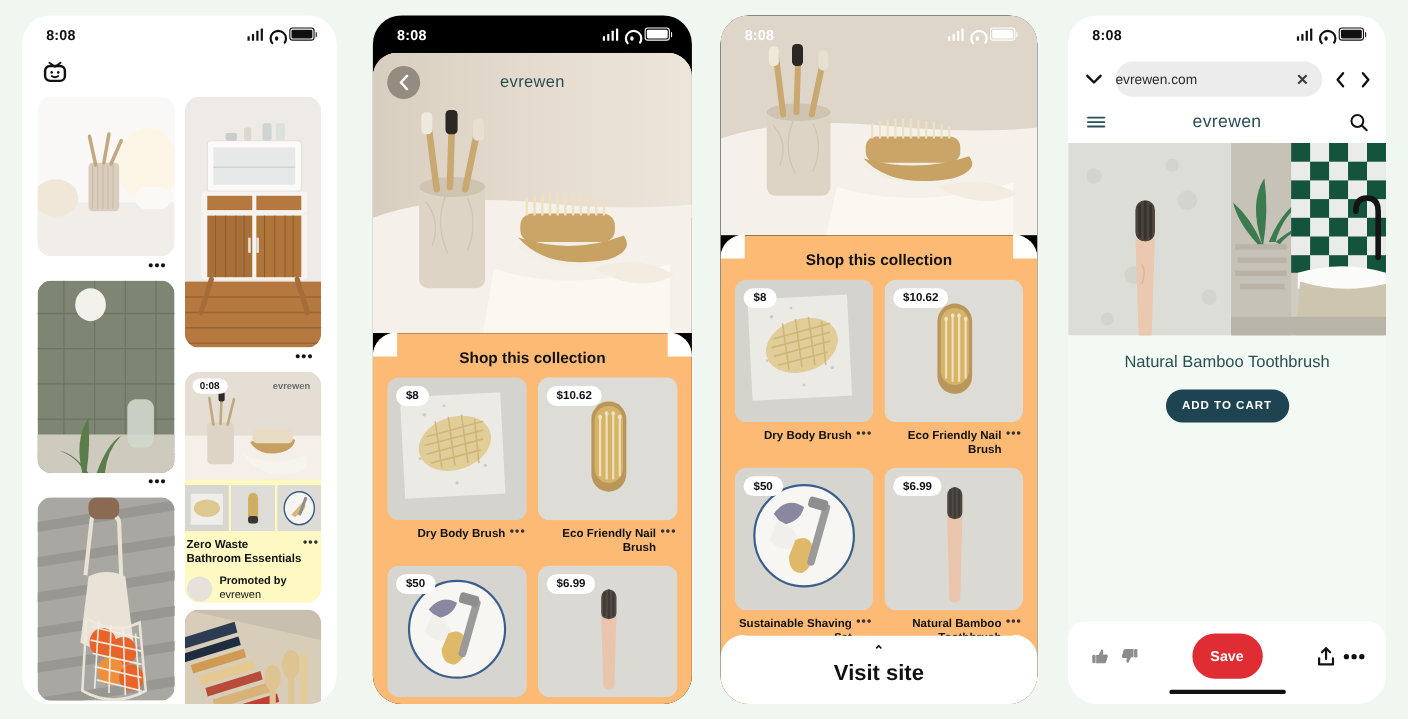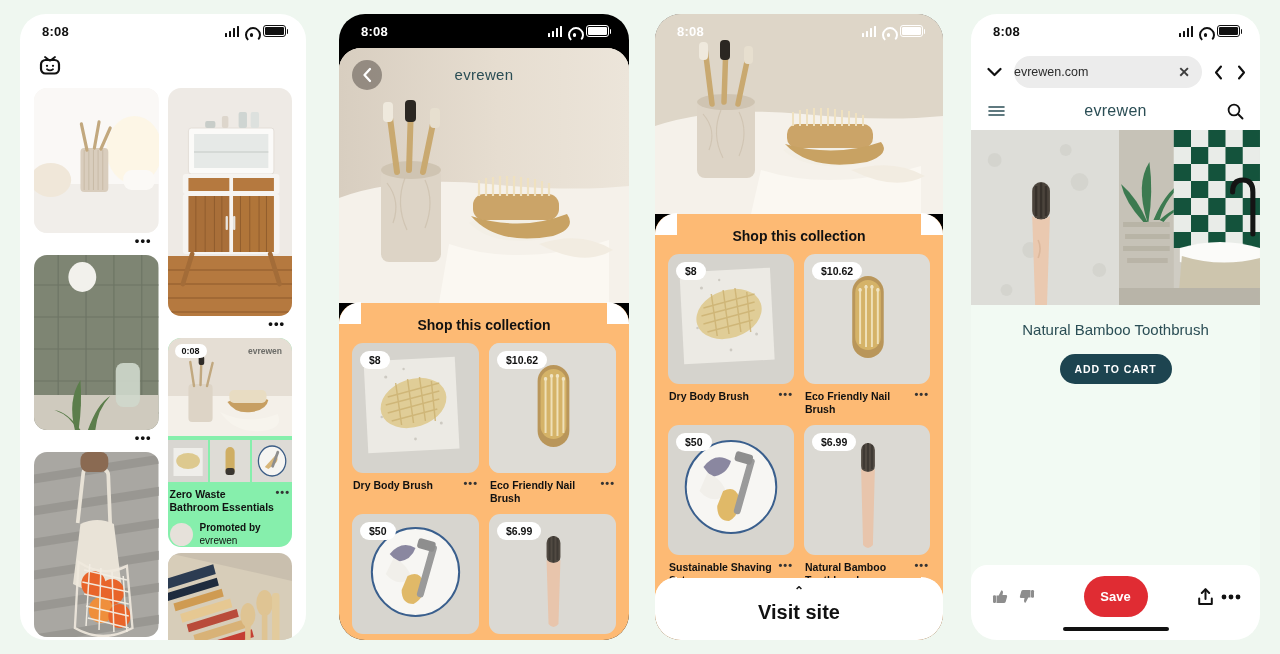--- a/index.html
+++ b/index.html
@@ -45,21 +45,21 @@
   .tabs { display:flex; gap: 30px; align-items:flex-end; padding-left: 48px;}
   .tab { font-size: 14.5px; font-weight: bold; color: #111; padding-bottom: 4px; position: relative; }
   .tab.active::after { content:""; position:absolute; left:-1px; right:-1px; bottom:-2px; height:3px;
                        background:#111; border-radius:2px; }
   .feed { display:flex; gap: 9px; padding: 10px 14px 0 14px; }
   .col { flex: 1; display: flex; flex-direction: column; gap: 6px; }
   .pin { display: flex; flex-direction: column; }
   .pin-img { width: 100%; border-radius: 13px; overflow: hidden; position: relative; }
   .dots { height: 16px; display:flex; justify-content:flex-end; align-items:center; padding-right: 7px;
           color:#111; font-size: 13px; letter-spacing: 1px; font-weight: bold; line-height: 6px;}
-  .promo-card { border-radius: 13px; overflow: hidden; background:#86efac; }
+  .promo-card { border-radius: 13px; overflow: hidden; background:#fef9c3; }
   .promo-top { position: relative; }
   .promo-badge { position:absolute; left:7px; top:6px; background:#fff; color:#111; font-size:9px;
                  font-weight:bold; border-radius:9px; padding:2px 7px; }
   .promo-brand { position:absolute; right: 10px; top: 8px; color:#6c6c68; font-size:8.5px; font-weight:600;}
   .promo-thumbs { display:flex; gap:2px; }
   .promo-thumbs > div { flex:1; height: 42px; }
   .promo-meta { padding: 6px 2px 0 2px; display:flex; }
   .promo-title { font-size: 10.5px; font-weight: bold; color:#111; line-height: 1.25; flex:1; }
   .promo-by { display:flex; align-items:center; gap:7px; margin-top:7px; padding-left:2px;}
   .avatar { width:23px; height:23px; border-radius:50%; background:#e6e1da; flex:none; }
@@ -77,21 +77,21 @@
   .notch-l, .notch-r { position:absolute; top:-1px; width:22px; height:22px; overflow:hidden; }
   .notch-l { left:0; } .notch-r { right:0; }
   .notch-l::after, .notch-r::after { content:""; position:absolute; width:44px; height:44px;
      border-radius:50%; background:#fff; top:0; }
   .notch-l::after { left:0; } .notch-r::after { right:0; }
   .prodgrid { display:grid; grid-template-columns: 1fr 1fr; gap: 9px 10px; padding: 0 13px 8px 13px; }
   .prod-img { position: relative; border-radius: 11px; overflow: hidden; }
   .price { position:absolute; left:8px; top:8px; background:#fff; border-radius:11px; padding:3px 9px;
            font-size:10.5px; font-weight:bold; color:#111; }
   .prod-foot { display:flex; align-items:flex-start; gap:4px; padding: 6px 1px 0 1px; }
-  .prod-name { font-size: 10.5px; font-weight:bold; color:#111; line-height:1.25; flex:1; }
+  .prod-name { font-size: 10.5px; font-weight:bold; color:#111; line-height:1.25; flex:1;text-align:right; }
   .prod-dots { color:#333; font-size:11px; letter-spacing:1px; line-height:9px; font-weight:bold; }
   .visit { position:absolute; left:0; right:0; bottom:0; background:#fff; border-radius:20px 20px 0 0;
            text-align:center; padding: 8px 0 16px 0; }
   .visit-chev { font-size: 12px; color:#111; line-height: 10px; font-weight:bold;}
   .visit-txt { font-size: 20px; font-weight:bold; color:#111; margin-top: 5px; }
 
   
   .urlbar { display:flex; align-items:center; gap:9px; padding: 8px 12px 10px 12px; background:#fff; }
   .url-pill { flex:1; background:#ececec; border-radius:17px; height:32px; display:flex;
               align-items:center; justify-content:flex-start; position:relative; }

